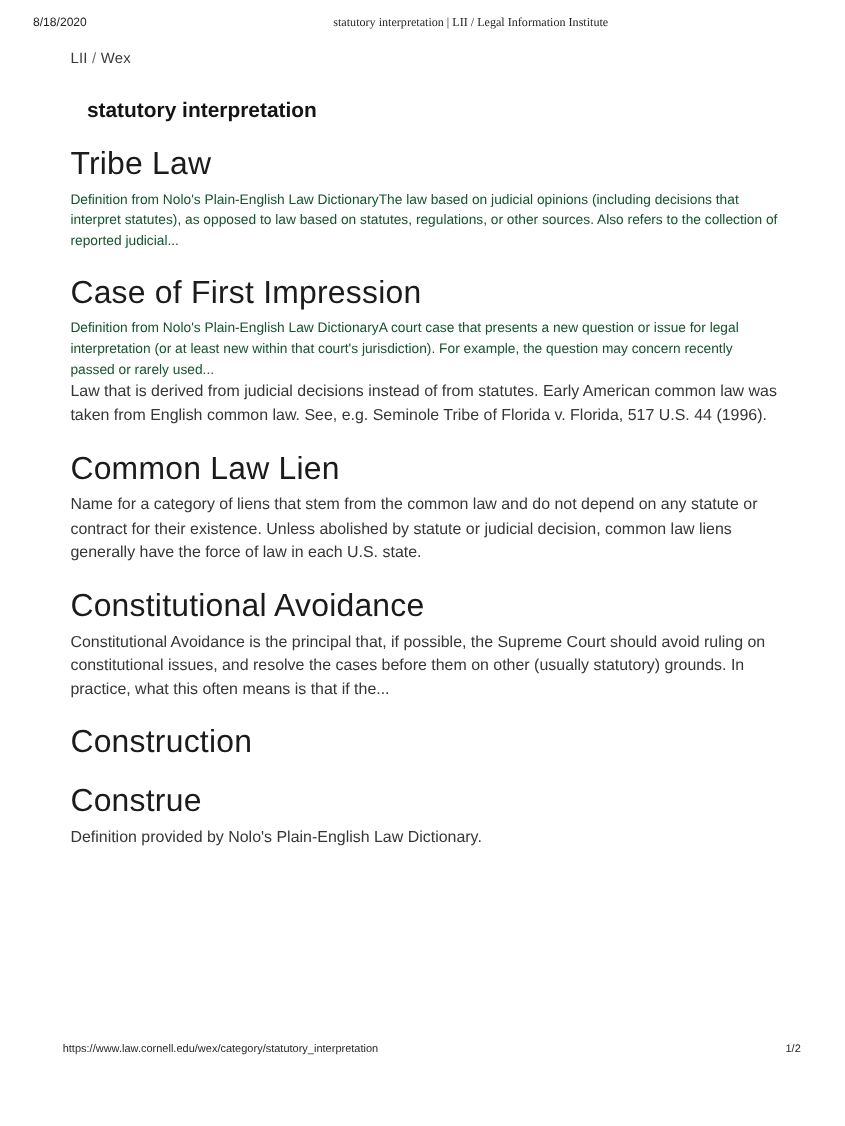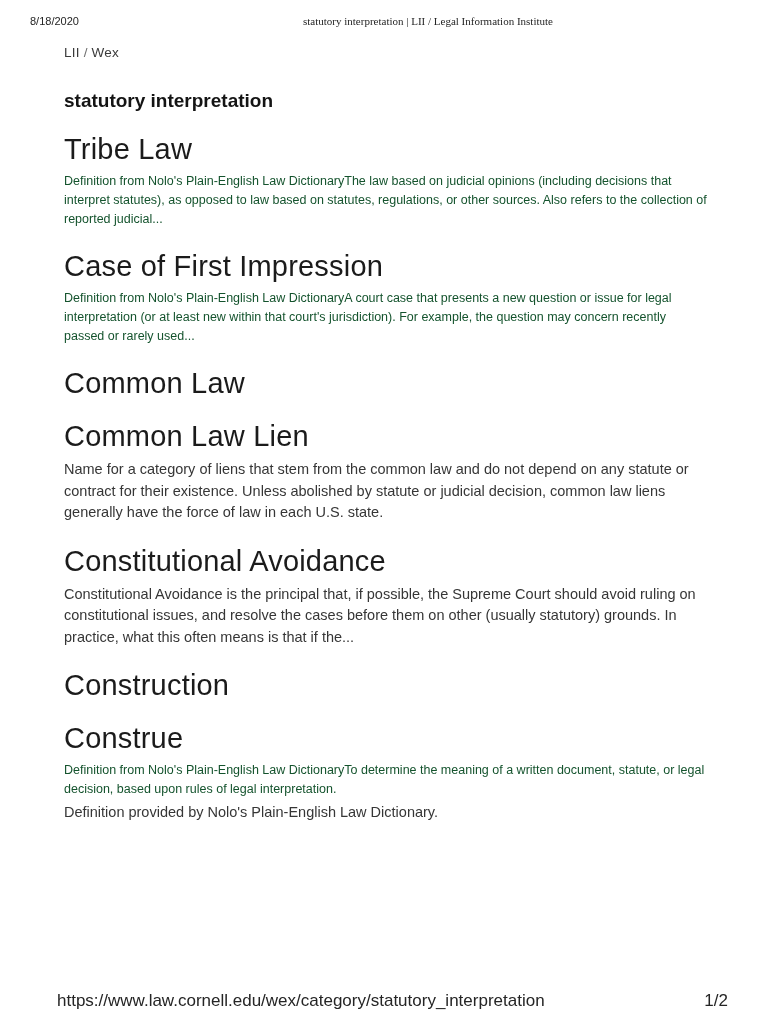--- a/index.html
+++ b/index.html
@@ -32,25 +32,25 @@
     top: 0;
   }
   .print-header .doc-title {
     position: absolute;
     left: 303px;
     top: 0;
     font-family: Liberation Serif, serif;
   }
   .print-footer {
     position: absolute;
-    top: 991px;
+    top: 948px;
     left: 0;
     right: 0;
     height: 14px;
-    font-size: 17px;
+    font-size: 10px;
     color: #252525;
     padding-left: 40px;
   }
   .print-footer .url {
     position: absolute;
     left: 57px;
     top: 0;
   }
   .print-footer .pageno {
     position: absolute;
@@ -69,21 +69,21 @@
     font-size: 13.5px;
     line-height: 14px;
     color: #3b3b3b;
     letter-spacing: 0.2px;
   }
   .breadcrumb .sep {
     color: #6e6e6e;
     padding: 0 4px;
   }
   .page-title {
-    margin: 30px 0 0 0;
+    margin: 30px 0 0 15px;
     font-size: 19px;
     line-height: 22px;
     font-weight: 700;
     color: #141414;
   }
   h2.entry-heading {
     margin: 22px 0 7px 0;
     font-size: 29px;
     line-height: 31px;
     font-weight: 400;
@@ -128,40 +128,39 @@
     <h2 class="entry-heading">Tribe Law</h2>
     <p class="para para-def">Definition from Nolo's Plain-English Law DictionaryThe law based on judicial opinions (including decisions that interpret statutes), as opposed to law based on statutes, regulations, or other sources. Also refers to the collection of reported judicial...</p>
   </section>
 
   <section>
     <h2 class="entry-heading">Case of First Impression</h2>
     <p class="para para-def">Definition from Nolo's Plain-English Law DictionaryA court case that presents a new question or issue for legal interpretation (or at least new within that court's jurisdiction). For example, the question may concern recently passed or rarely used...</p>
   </section>
 
   <section>
-    <h2 class="entry-heading">Common Law</h2>
+    <p class="para para-plain">Law that is derived from judicial decisions instead of from statutes. Early American common law was taken from English common law. See, e.g. Seminole Tribe of Florida v. Florida, 517 U.S. 44 (1996).</p>
   </section>
 
   <section>
     <h2 class="entry-heading">Common Law Lien</h2>
     <p class="para para-plain">Name for a category of liens that stem from the common law and do not depend on any statute or contract for their existence. Unless abolished by statute or judicial decision, common law liens generally have the force of law in each U.S. state.</p>
   </section>
 
   <section>
     <h2 class="entry-heading">Constitutional Avoidance</h2>
     <p class="para para-plain">Constitutional Avoidance is the principal that, if possible, the Supreme Court should avoid ruling on constitutional issues, and resolve the cases before them on other (usually statutory) grounds. In practice, what this often means is that if the...</p>
   </section>
 
   <section>
     <h2 class="entry-heading">Construction</h2>
   </section>
 
   <section>
     <h2 class="entry-heading">Construe</h2>
-    <p class="para para-def">Definition from Nolo's Plain-English Law DictionaryTo determine the meaning of a written document, statute, or legal decision, based upon rules of legal interpretation.</p>
     <p class="para para-plain">Definition provided by Nolo's Plain-English Law Dictionary.</p>
   </section>
 
 </div>
 
 <div class="print-footer">
   <span class="url">https://www.law.cornell.edu/wex/category/statutory_interpretation</span>
   <span class="pageno">1/2</span>
 </div>
 

